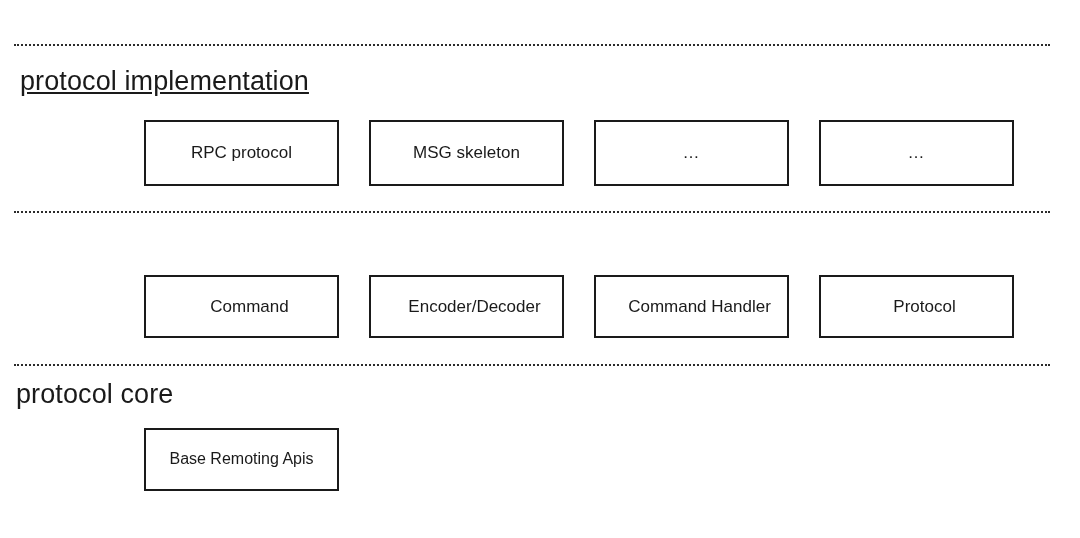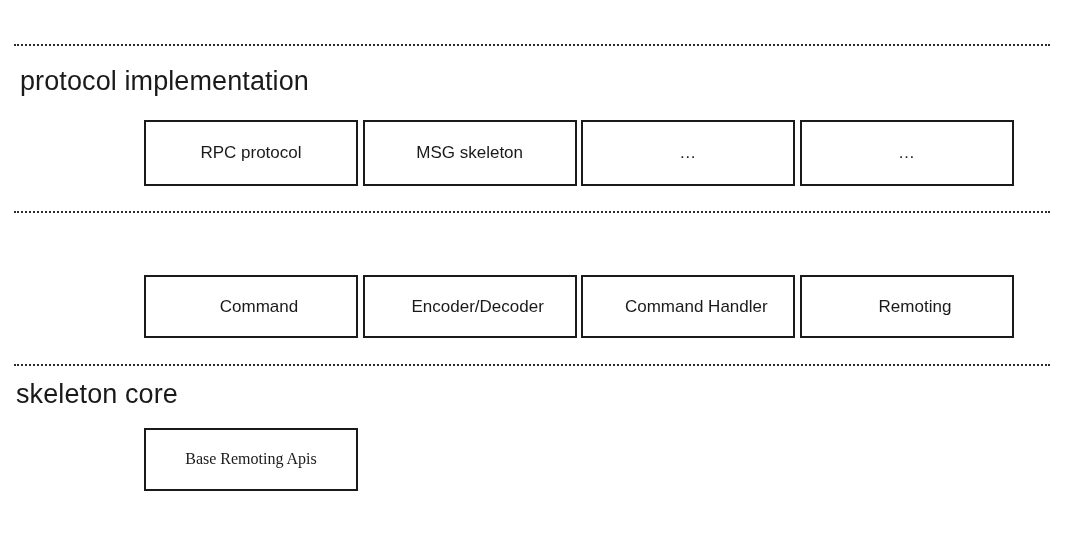--- a/index.html
+++ b/index.html
@@ -44,21 +44,21 @@
     position: absolute;
     left: 144px;
     width: 870px;
     display: flex;
     flex-direction: row;
     justify-content: space-between;
   }
 
   .box {
     box-sizing: border-box;
-    width: 214px;
+    width: 195px;
     border: 2px solid #1a1a1a;
     background: #ffffff;
     display: flex;
     align-items: center;
     justify-content: center;
     text-align: right;
   }
 
   .box-label {
     font-size: 17px;
@@ -75,30 +75,30 @@
   
   .row-1 { top: 120px; }
   .row-1 .box { height: 66px; }
 
   .row-2 { top: 275px; }
   .row-2 .box { height: 63px; padding-left: 16px; }
 
   .row-3 { top: 428px; }
   .row-3 .box { height: 63px; }
 
-  .row-3 .box-label { font-size: 16px; font-family: Liberation Serif, serif; }
+  .row-3 .box-label { font-size: 16px; }
 </style>
 </head>
 <body>
 
 <div id="diagram">
 
   <div class="divider" style="top:44px; left:14px; width:1036px;"></div>
 
-  <div class="section-title" style="top:68px; left:20px;">protocol implementation</div>
+  <div class="section-title" style="top:68px; left:20px;text-decoration:underline;">protocol implementation</div>
 
   <div class="box-row row-1">
     <div class="box">
       <span class="box-label">RPC protocol</span>
     </div>
     <div class="box">
       <span class="box-label">MSG skeleton</span>
     </div>
     <div class="box">
       <span class="box-label ellipsis">…</span>
@@ -115,27 +115,27 @@
     <div class="box">
       <span class="box-label">Command</span>
     </div>
     <div class="box">
       <span class="box-label">Encoder/Decoder</span>
     </div>
     <div class="box">
       <span class="box-label">Command Handler</span>
     </div>
     <div class="box">
-      <span class="box-label">Remoting</span>
+      <span class="box-label">Protocol</span>
     </div>
   </div>
 
   <div class="divider" style="top:364px; left:14px; width:1036px;"></div>
 
-  <div class="section-title" style="top:381px; left:16px;">skeleton core</div>
+  <div class="section-title" style="top:381px; left:16px;">protocol core</div>
 
   <div class="box-row row-3">
     <div class="box">
       <span class="box-label">Base Remoting Apis</span>
     </div>
   </div>
 
 </div>
 
 </body></html>

